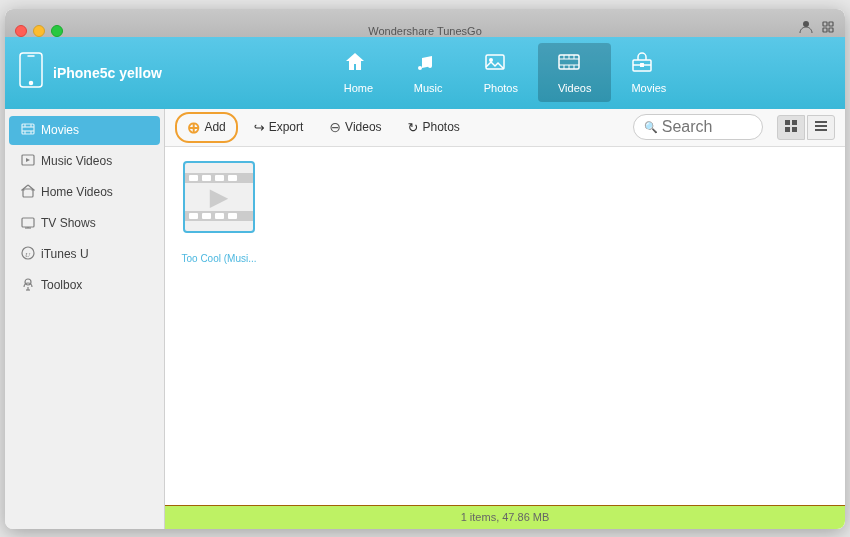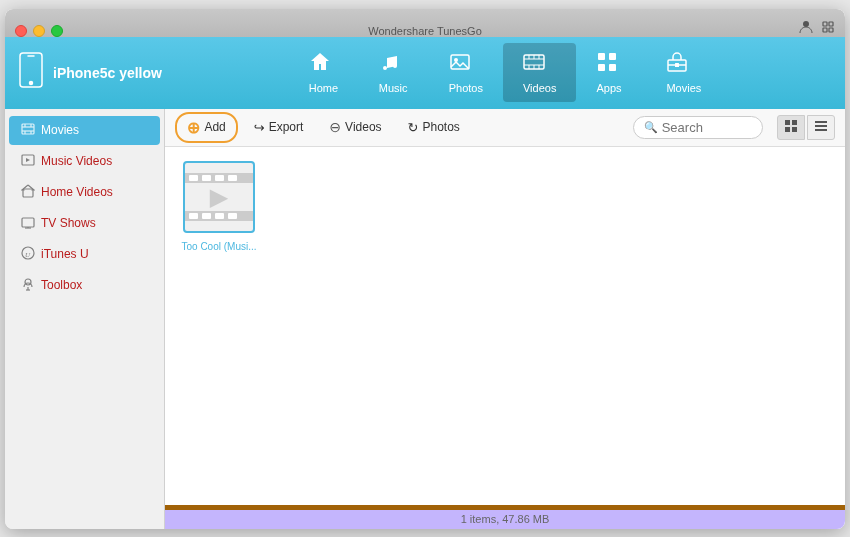--- a/index.html
+++ b/index.html
@@ -129,21 +129,21 @@
       display: flex;
       flex-direction: column;
       padding: 6px 0;
     }
     .sidebar-item {
       display: flex;
       align-items: center;
       gap: 6px;
       padding: 6px 12px;
       font-size: 12px;
-      color: #b91c1c;
+      color: #404040;
       cursor: pointer;
       border-radius: 4px;
       margin: 1px 4px;
     }
     .sidebar-item.active {
       background: #4db8e0;
       color: white;
     }
     .sidebar-icon {
       font-size: 13px;
@@ -193,21 +193,21 @@
       gap: 4px;
       width: 130px;
     }
     .search-icon {
       color: #999;
       font-size: 11px;
     }
     .search-input {
       border: none;
       outline: none;
-      font-size: 13px;
+      font-size: 16px;
       color: #333;
       background: transparent;
       width: 90px;
     }
     .view-btns {
       display: flex;
       gap: 2px;
       margin-left: 8px;
     }
     .view-btn {
@@ -246,29 +246,29 @@
       background: #f0f0f0;
       display: flex;
       align-items: center;
       justify-content: center;
       position: relative;
       overflow: hidden;
     }
     .file-name {
       font-size: 10px;
       color: #4db8e0;
-      margin-top: 8px;
+      margin-top: 20px;
       word-break: break-all;
       max-width: 78px;
     }
     
     .status-bar {
       height: 24px;
-      background: #c4b5fd;
-      border-top: 5px solid #a16207;
+      background: #bef264;
+      border-top: 1px solid #a16207;
       display: flex;
       align-items: center;
       justify-content: center;
       font-size: 11px;
       color: #666;
     }
   </style>
 </head>
 <body>
 
@@ -347,31 +347,20 @@
             <line x1="1" y1="14" x2="21" y2="14" stroke="white" stroke-width="1"></line>
             <line x1="6" y1="4" x2="6" y2="8" stroke="white" stroke-width="1"></line>
             <line x1="6" y1="14" x2="6" y2="18" stroke="white" stroke-width="1"></line>
             <line x1="11" y1="4" x2="11" y2="8" stroke="white" stroke-width="1"></line>
             <line x1="11" y1="14" x2="11" y2="18" stroke="white" stroke-width="1"></line>
             <line x1="16" y1="4" x2="16" y2="8" stroke="white" stroke-width="1"></line>
             <line x1="16" y1="14" x2="16" y2="18" stroke="white" stroke-width="1"></line>
           </svg>
         </span>
         <span class="nav-tab-label">Videos</span>
-      </div>
-      <div class="nav-tab">
-        <span class="nav-tab-icon">
-          <svg width="22" height="22" viewBox="0 0 22 22" fill="white">
-            <rect x="2" y="2" width="7" height="7" rx="1"></rect>
-            <rect x="13" y="2" width="7" height="7" rx="1"></rect>
-            <rect x="2" y="13" width="7" height="7" rx="1"></rect>
-            <rect x="13" y="13" width="7" height="7" rx="1"></rect>
-          </svg>
-        </span>
-        <span class="nav-tab-label">Apps</span>
       </div>
       <div class="nav-tab">
         <span class="nav-tab-icon">
           <svg width="22" height="22" viewBox="0 0 22 22" fill="none" stroke="white" stroke-width="1.5">
             <rect x="2" y="9" width="18" height="11" rx="1"></rect>
             <path d="M7 9V6a4 4 0 018 0v3"></path>
             <line x1="2" y1="14" x2="20" y2="14"></line>
             <rect x="9" y="12" width="4" height="4" rx="0.5" fill="white" stroke="none"></rect>
           </svg>
         </span>

